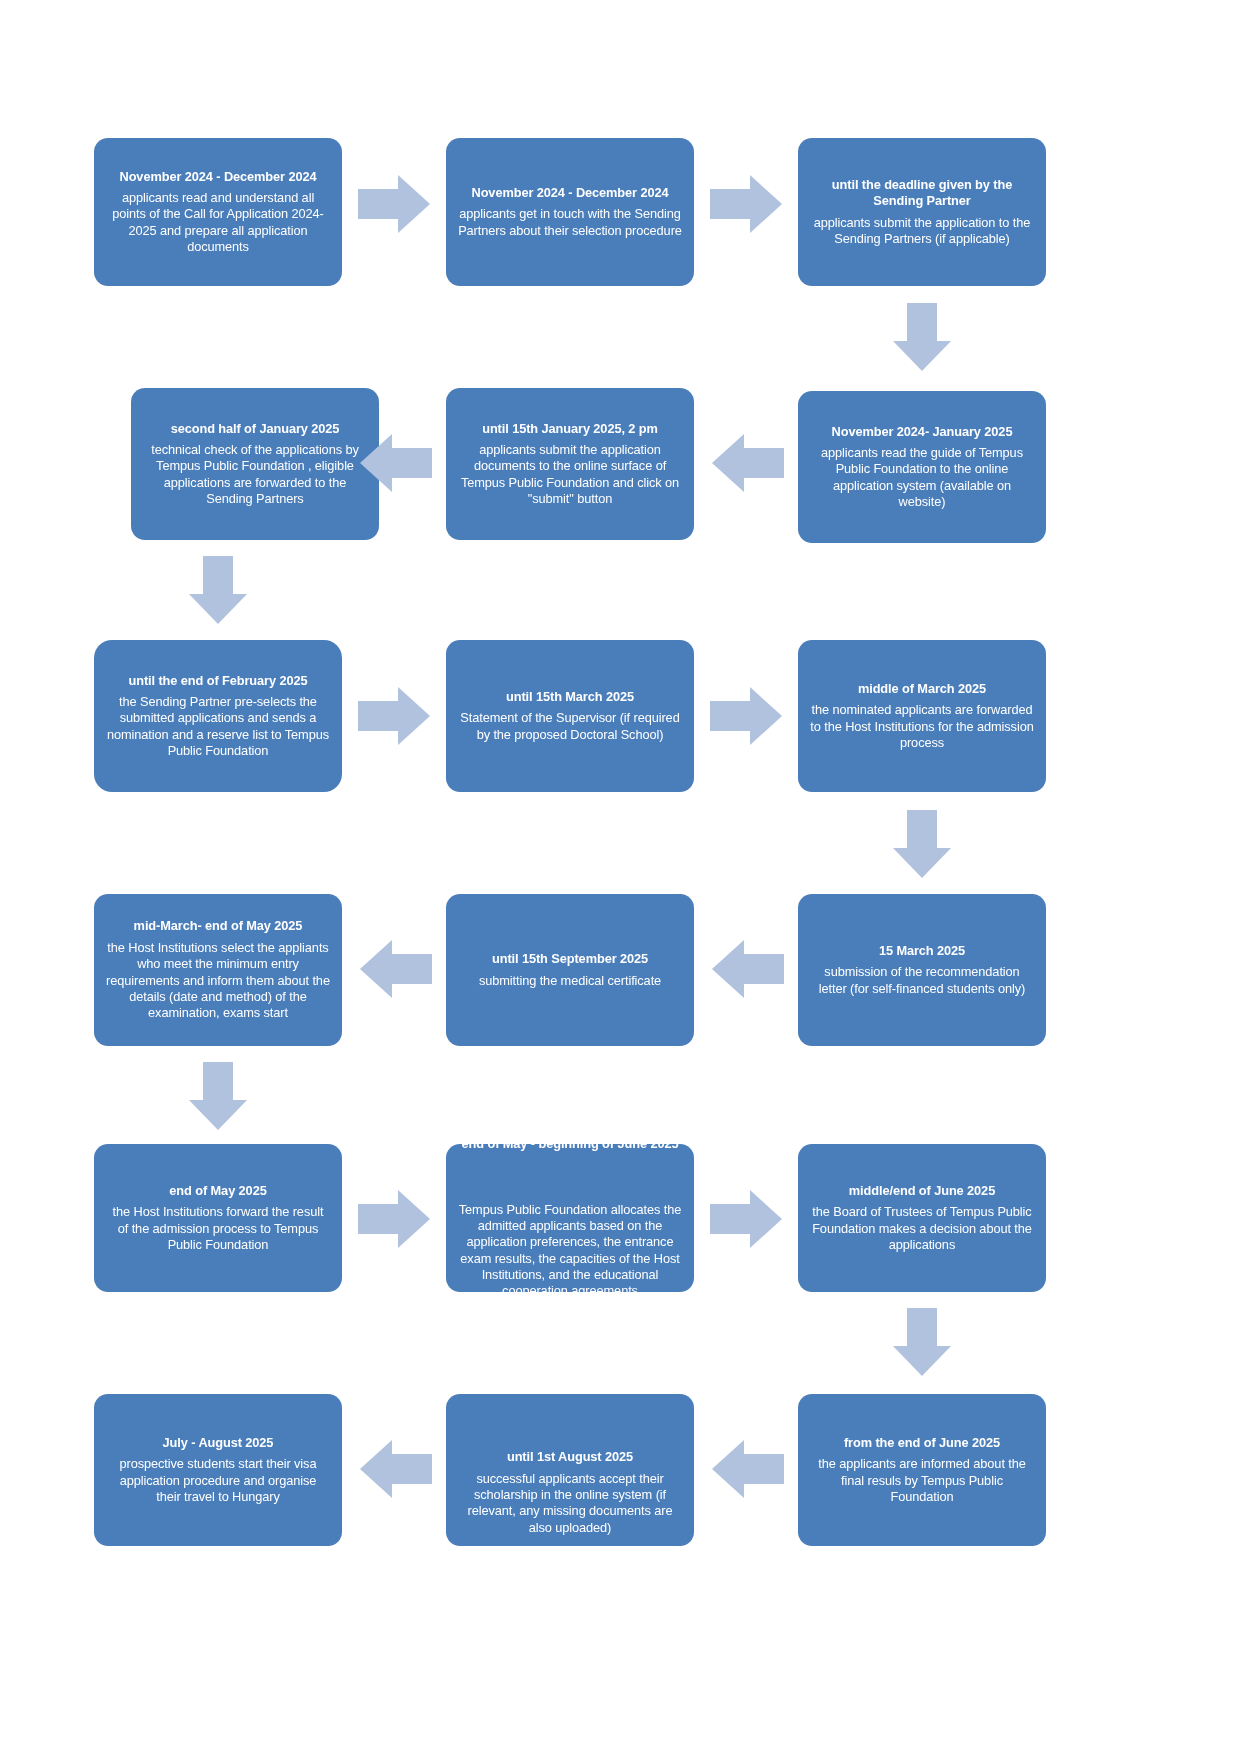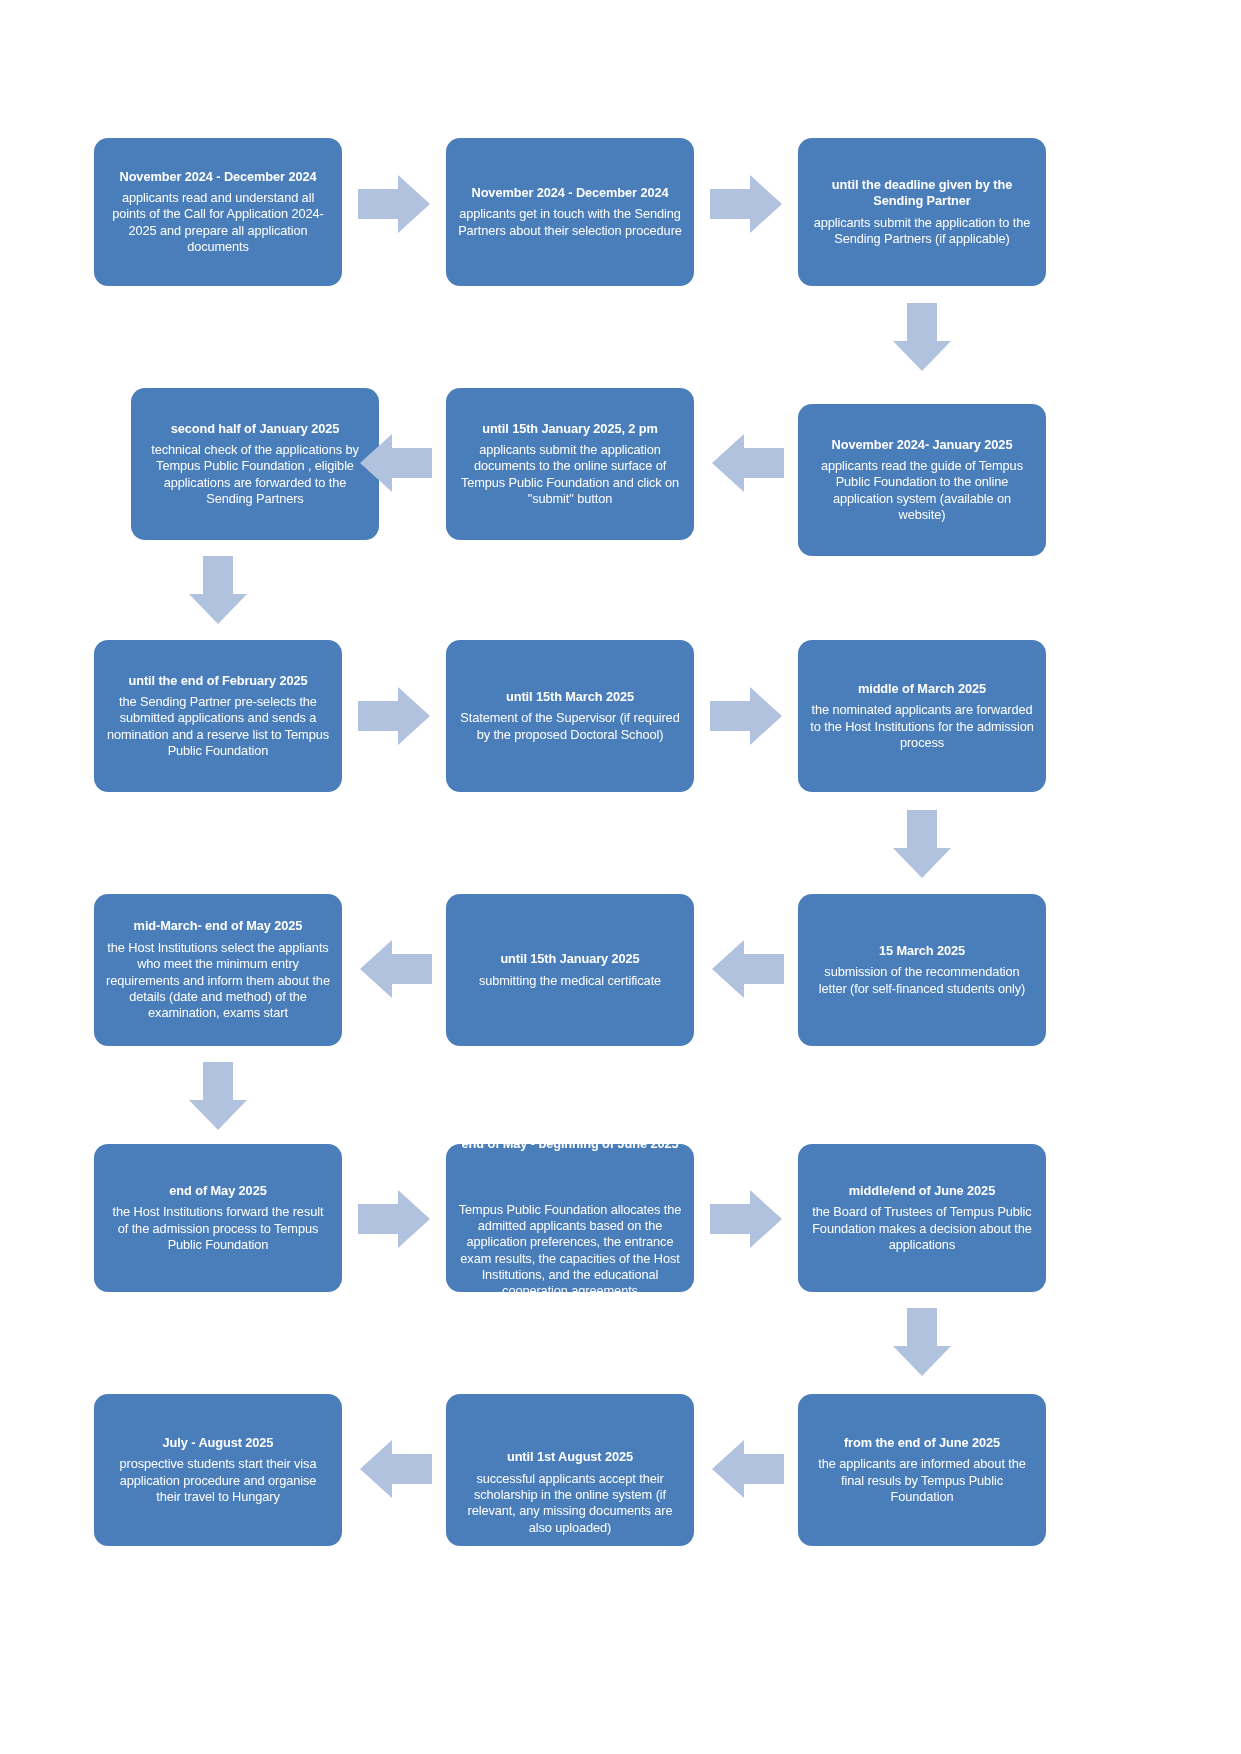--- a/index.html
+++ b/index.html
@@ -113,32 +113,32 @@
     <div class="ttl">until 15th January 2025, 2 pm</div>
     <div class="bdy">applicants submit the application documents to the online surface of Tempus Public Foundation and click on "submit" button</div>
   </div>
 
   <div class="arrow" style="left:712px; top:434px;">
     <svg width="72" height="58" viewBox="0 0 72 58">
         <path d="M72 14 L32 14 L32 0 L0 29 L32 58 L32 44 L72 44 Z" fill="#b0c2de"></path>
       </svg>
   </div>
 
-  <div class="box c2" style="top:404px; height:152px;text-align:center;">
+  <div class="box c2" style="top:391px; height:152px;text-align:center;">
     <div class="ttl">November 2024- January 2025</div>
     <div class="bdy">applicants read the guide of Tempus Public Foundation to the online application system (available on website)</div>
   </div>
 
   <div class="arrow" style="left:189px; top:556px;">
     <svg width="58" height="68" viewBox="0 0 58 68">
         <path d="M14 0 L44 0 L44 38 L58 38 L29 68 L0 38 L14 38 Z" fill="#b0c2de"></path>
       </svg>
   </div>
 
-  <div class="box c0" style="top:640px; height:152px;">
+  <div class="box c0" style="top:640px; height:152px;border-radius:18px;">
     <div class="ttl">until the end of February 2025</div>
     <div class="bdy">the Sending Partner pre-selects the submitted applications and sends a nomination and a reserve list to Tempus Public Foundation</div>
   </div>
 
   <div class="arrow" style="left:358px; top:687px;">
     <svg width="72" height="58" viewBox="0 0 72 58">
         <path d="M0 14 L40 14 L40 0 L72 29 L40 58 L40 44 L0 44 Z" fill="#b0c2de"></path>
       </svg>
   </div>
 
@@ -169,21 +169,21 @@
     <div class="bdy">the Host Institutions  select the appliants who meet the minimum entry requirements and inform them about the details (date and method) of the examination, exams start</div>
   </div>
 
   <div class="arrow" style="left:360px; top:940px;">
     <svg width="72" height="58" viewBox="0 0 72 58">
         <path d="M72 14 L32 14 L32 0 L0 29 L32 58 L32 44 L72 44 Z" fill="#b0c2de"></path>
       </svg>
   </div>
 
   <div class="box c1" style="top:894px; height:152px;">
-    <div class="ttl">until 15th January 2025</div>
+    <div class="ttl">until 15th September 2025</div>
     <div class="bdy">submitting the medical certificate</div>
   </div>
 
   <div class="arrow" style="left:712px; top:940px;">
     <svg width="72" height="58" viewBox="0 0 72 58">
         <path d="M72 14 L32 14 L32 0 L0 29 L32 58 L32 44 L72 44 Z" fill="#b0c2de"></path>
       </svg>
   </div>
 
   <div class="box c2" style="top:894px; height:152px;">

